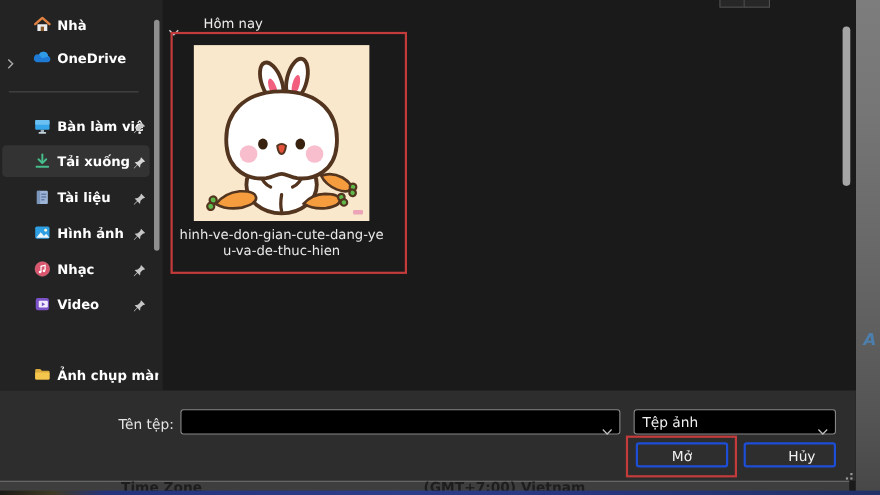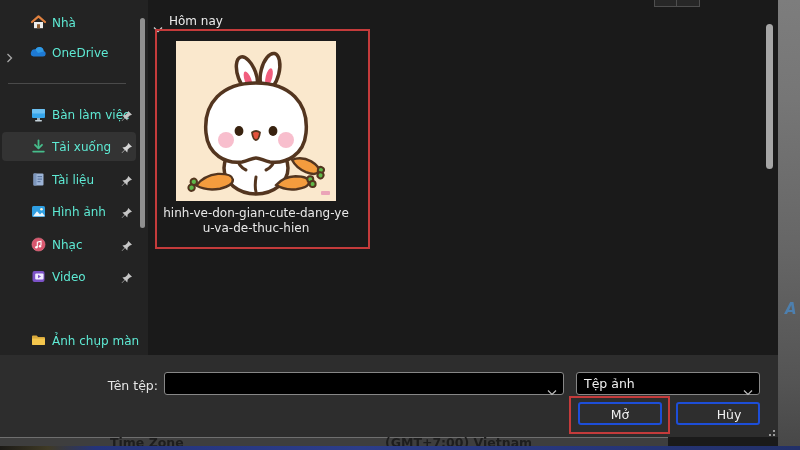--- a/index.html
+++ b/index.html
@@ -4,48 +4,48 @@
 <style>
   html,body{margin:0;padding:0;background:#000;}
   .stage{position:relative;width:800px;height:450px;overflow:hidden;
          font-family:"DejaVu Sans","Liberation Sans",sans-serif;background:#1a1a1a;}
   .abs{position:absolute;}
 
   
   .bg-right{left:778px;top:0;width:22px;height:450px;
             background:linear-gradient(180deg,#7d7d7d 0%,#767676 22%,#666 55%,#545454 85%,#474747 100%);}
   .edge-letter{left:785px;top:300px;font-size:15px;font-weight:bold;color:#4d7fae;font-style:italic;}
-  .below-row{left:0;top:437px;width:668px;height:9px;background:#3e3e3e;border-top:1px solid #6f6f6f;overflow:visible;}
+  .below-row{left:0;top:437px;width:772px;height:9px;background:#3e3e3e;border-top:1px solid #6f6f6f;overflow:visible;}
   .tz-label{left:110px;top:-3px;font-size:12.5px;color:#1d1d1d;font-weight:bold;position:absolute;}
   .tz-value{left:385px;top:-3px;font-size:12.5px;color:#1d1d1d;font-weight:bold;position:absolute;}
   .bottom-strip{left:0;top:446px;width:800px;height:4px;
       background:linear-gradient(90deg,#1c1a16 0%,#3f3a25 6%,#24337b 12%,#2c3d8a 45%,#27367c 70%,#223068 100%);}
 
   
   .dialog{left:0;top:0;width:778px;height:437px;background:#1a1a1a;}
   .sidebar{left:0;top:0;width:148px;height:355px;background:#232323;}
   .content{left:148px;top:0;width:630px;height:355px;background:#1a1a1a;}
   .footerbar{left:0;top:355px;width:778px;height:82px;background:#2d2d2d;}
 
   
   .tb-stub{top:-7px;width:22px;height:12px;border:1px solid #4e4e4e;background:#272727;}
 
   
   .side-item{left:0;width:148px;height:30px;position:absolute;cursor:default;}
   .side-item .hl{position:absolute;left:2px;top:0;width:134px;height:29px;background:#333333;border-radius:4px;}
   .side-item .icon{position:absolute;left:30px;top:6px;width:17px;height:17px;}
-  .side-item .lbl{position:absolute;left:52px;top:0;line-height:30px;font-size:12px;color:#5eead4;white-space:nowrap;
-                  max-width:78px;overflow:hidden;}
+  .side-item .lbl{position:absolute;left:52px;top:0;line-height:30px;font-size:12px;color:#ffffff;white-space:nowrap;
+                  max-width:78px;overflow:hidden;font-weight:bold;}
   .side-item .pin{position:absolute;left:120px;top:8px;width:13px;height:13px;}
   .side-item .expander{position:absolute;left:6px;top:10px;width:7px;height:10px;}
   .divider{left:8px;top:83px;width:118px;height:1px;background:#4a4a4a;}
   .side-scroll{left:140px;top:18px;width:5px;height:210px;background:#8f8f8f;border-radius:3px;}
 
   
-  .group-header{left:153px;top:14px;display:flex;align-items:center;gap:6px;justify-content:center;}
+  .group-header{left:153px;top:14px;display:flex;align-items:center;gap:22px;justify-content:center;}
   .group-header .chev{width:10px;height:7px;}
   .group-header .g-lbl{font-size:12px;color:#ececec;}
   .file-tile{left:176px;top:41px;width:160px;height:196px;}
   .thumb{width:160px;height:160px;display:block;}
   .file-name{position:absolute;left:-22px;top:165px;width:204px;text-align:center;
              font-size:12px;line-height:15px;color:#e9e9e9;}
   .content-scroll{left:766px;top:24px;width:7px;height:145px;background:#a6a6a6;border-radius:4px;}
 
   
   .anno{border:2px solid #c43b3b;background:transparent;pointer-events:none;}

